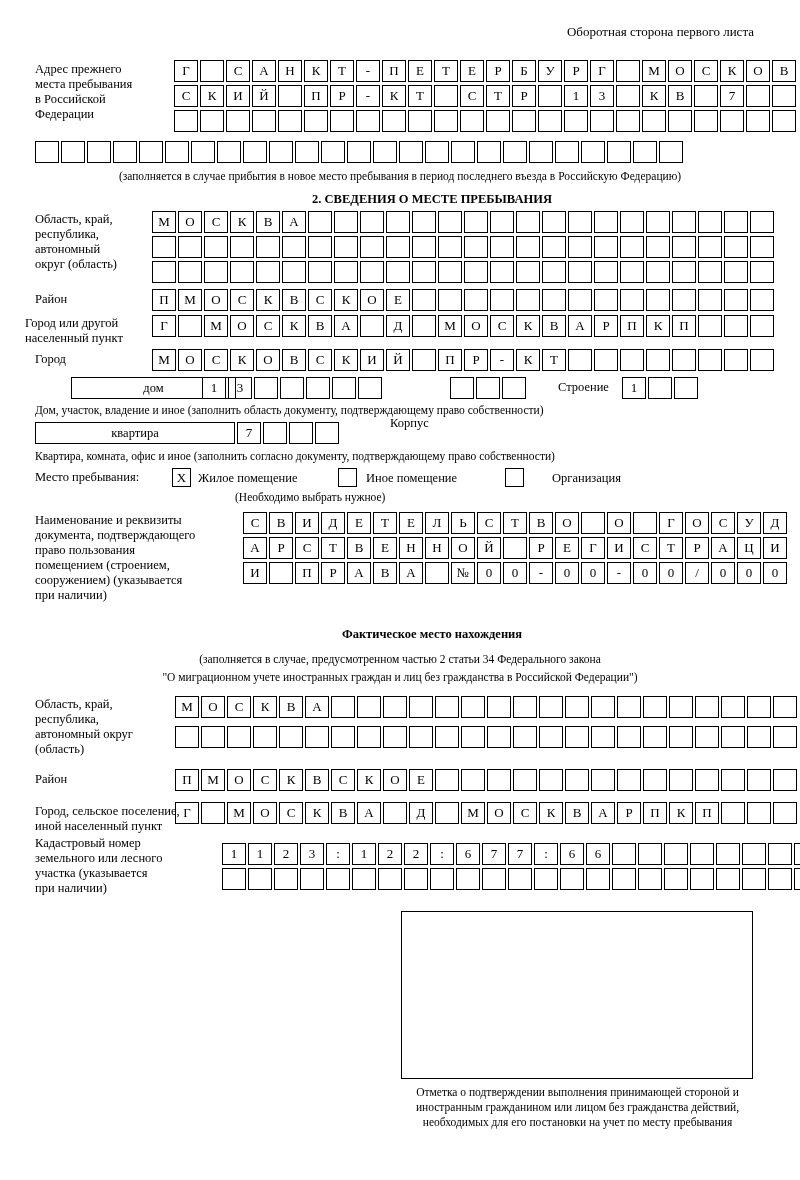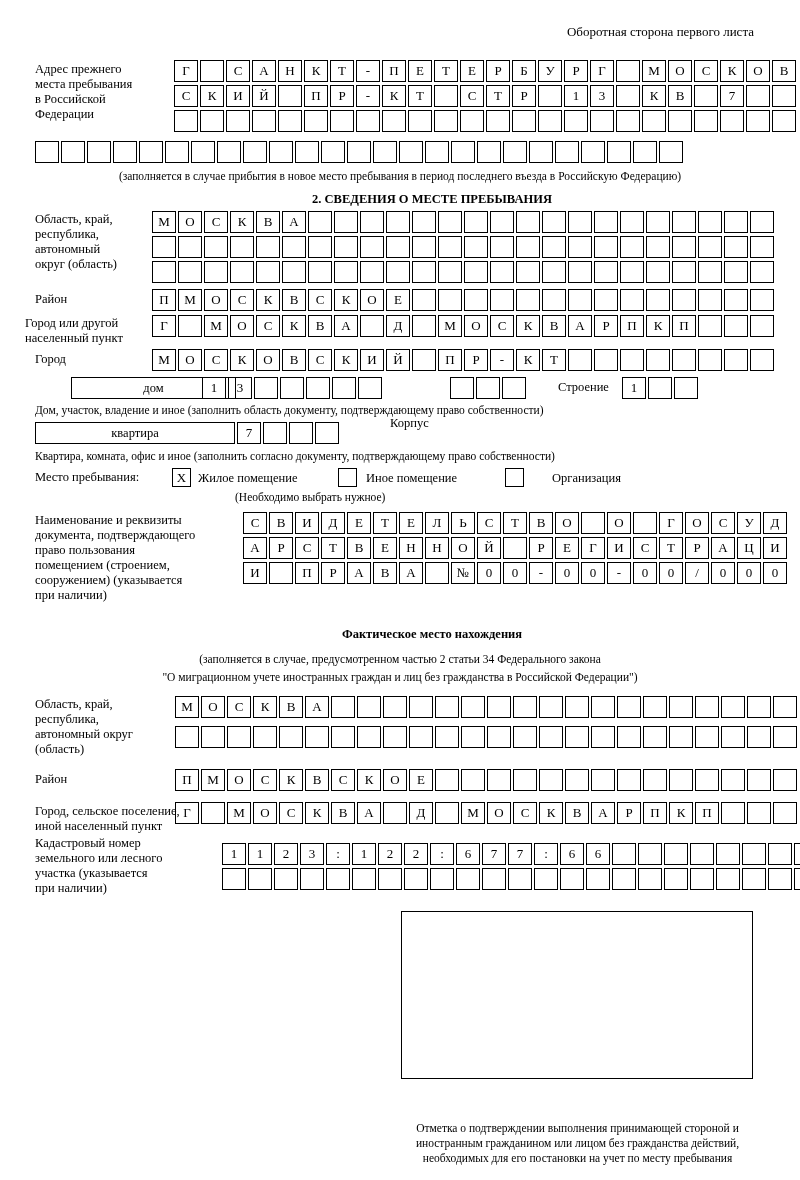--- a/index.html
+++ b/index.html
@@ -84,21 +84,20 @@
   .bigbox {
     position: absolute;
     border: 1px solid #000;
     box-sizing: border-box;
   }
   .foot {
     position: absolute;
     text-align: center;
     font-size: 11.5px;
     line-height: 15px;
-    margin-top: 36px;
   }
   .inline-lbl {
     position: absolute;
     font-size: 12.5px;
   }
 </style>
 </head>
 <body>
 
 <div class="page">

